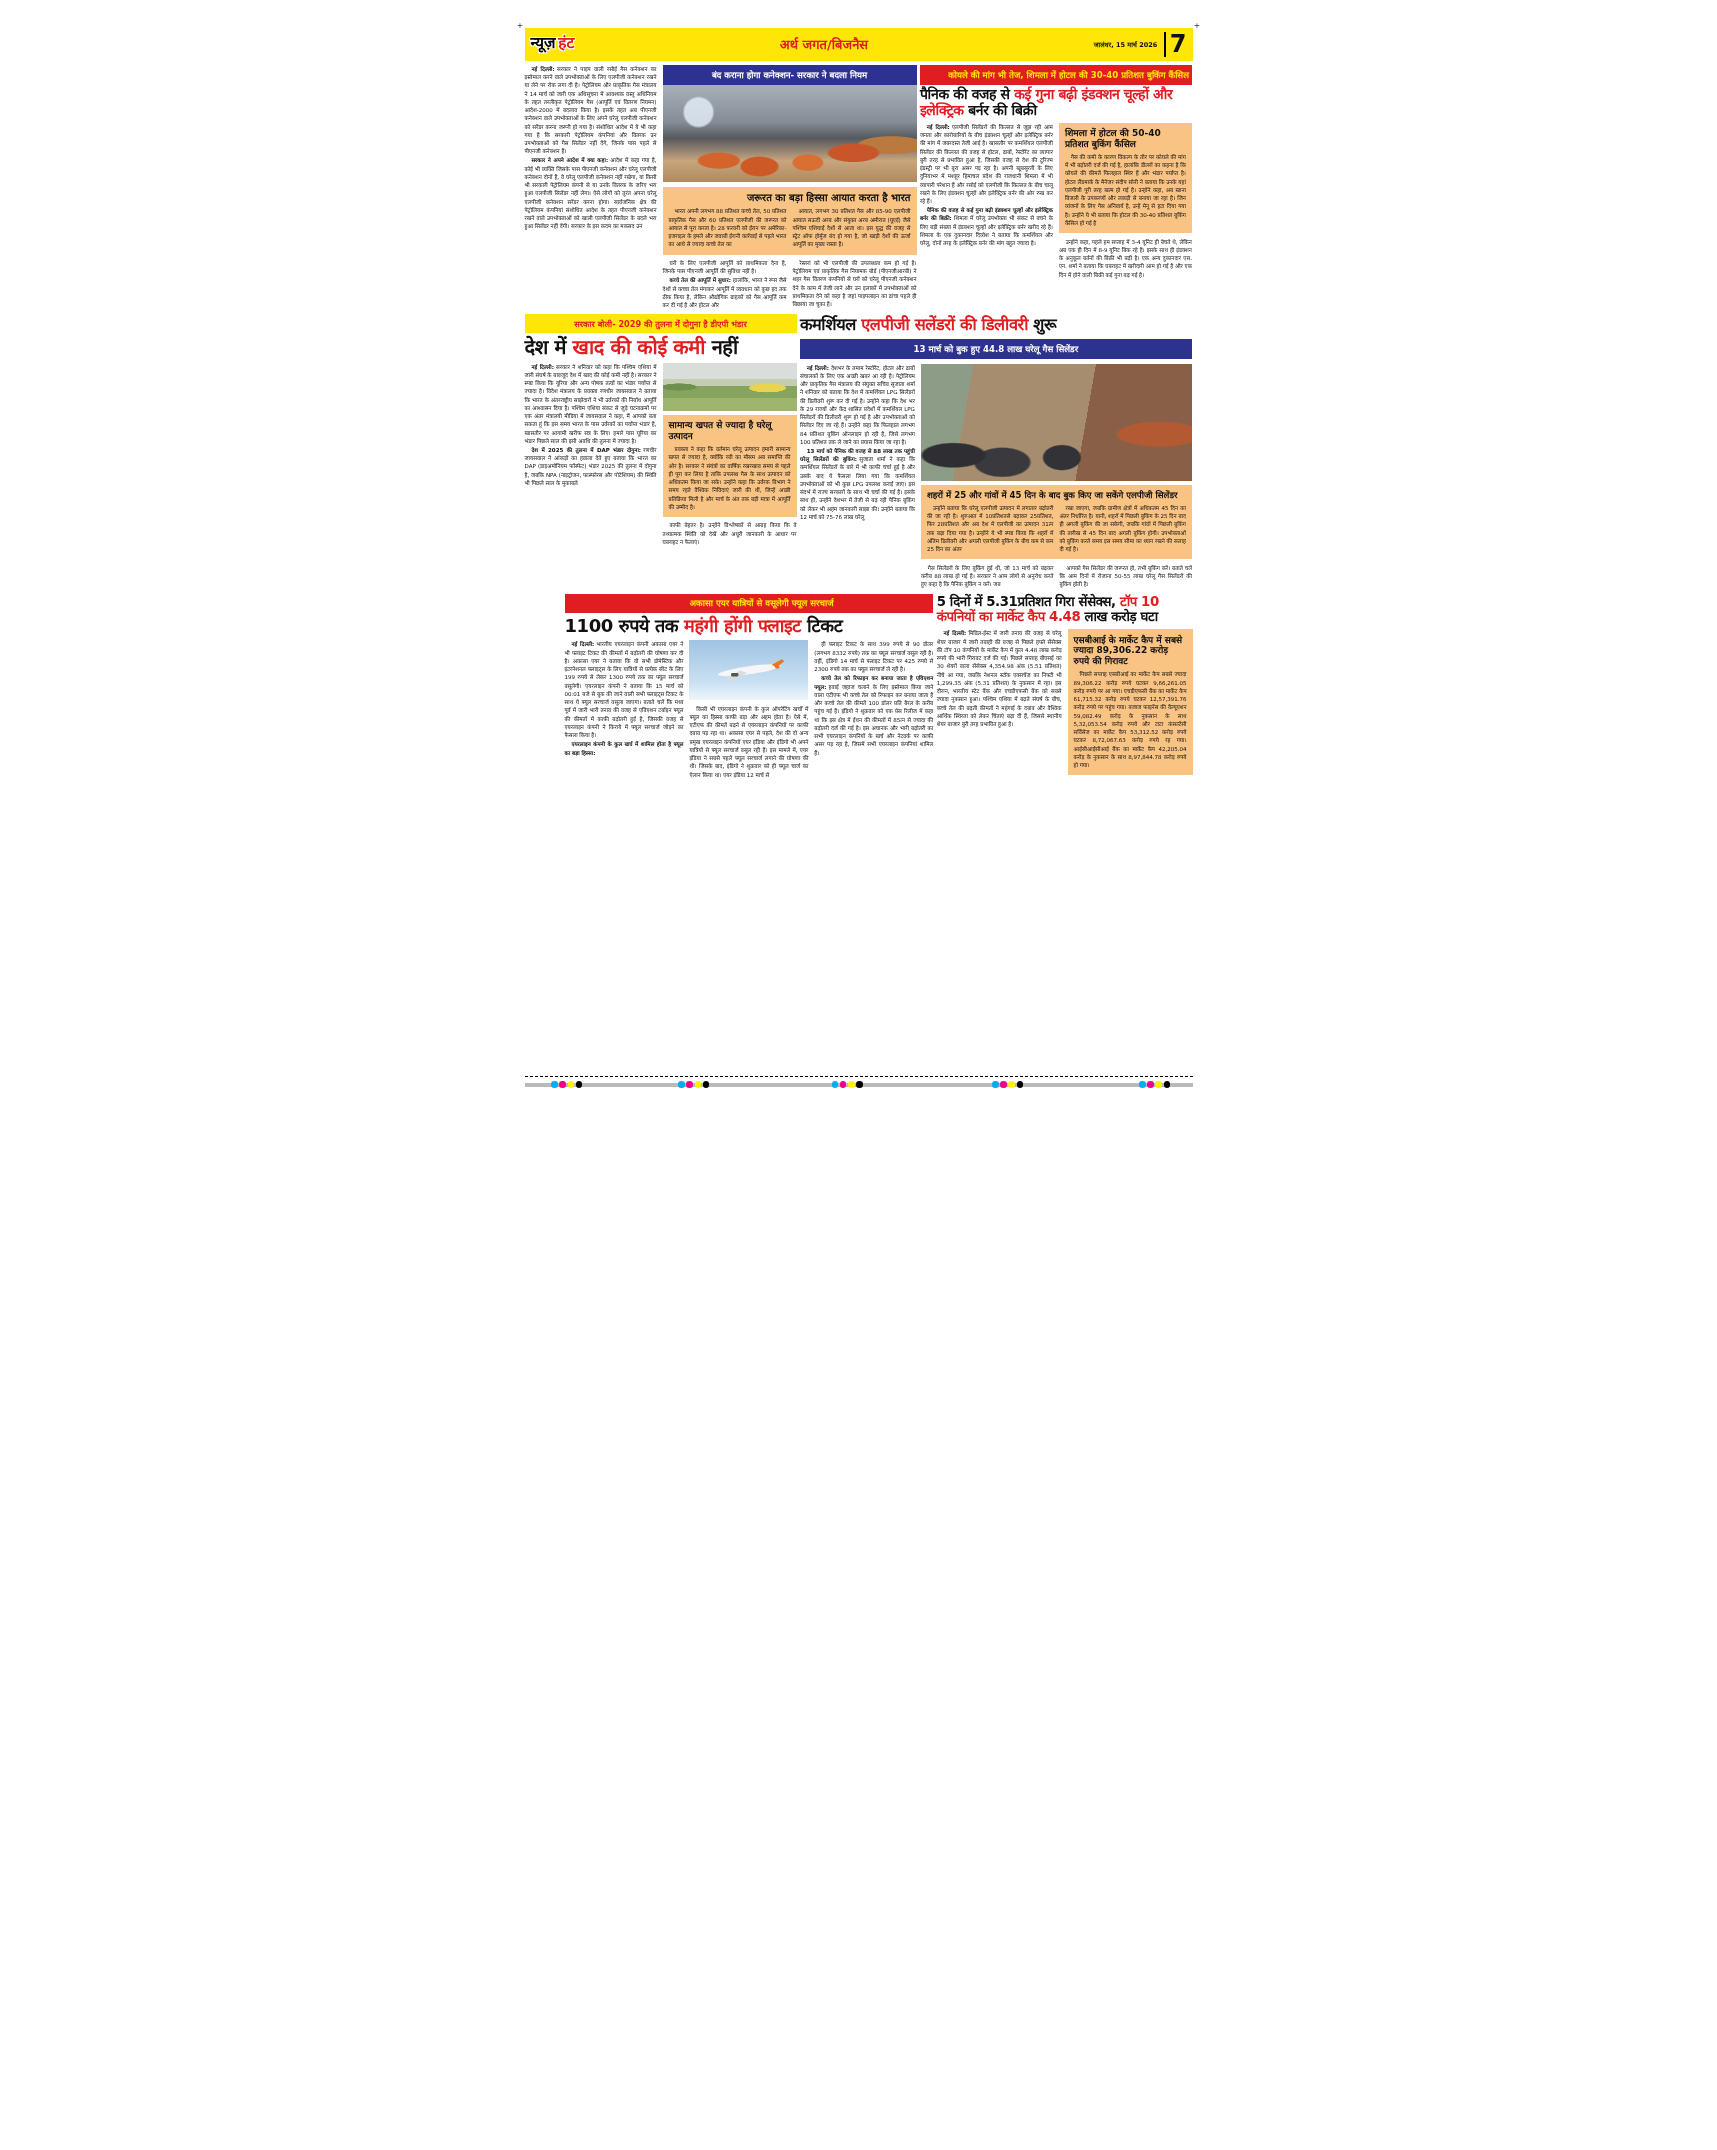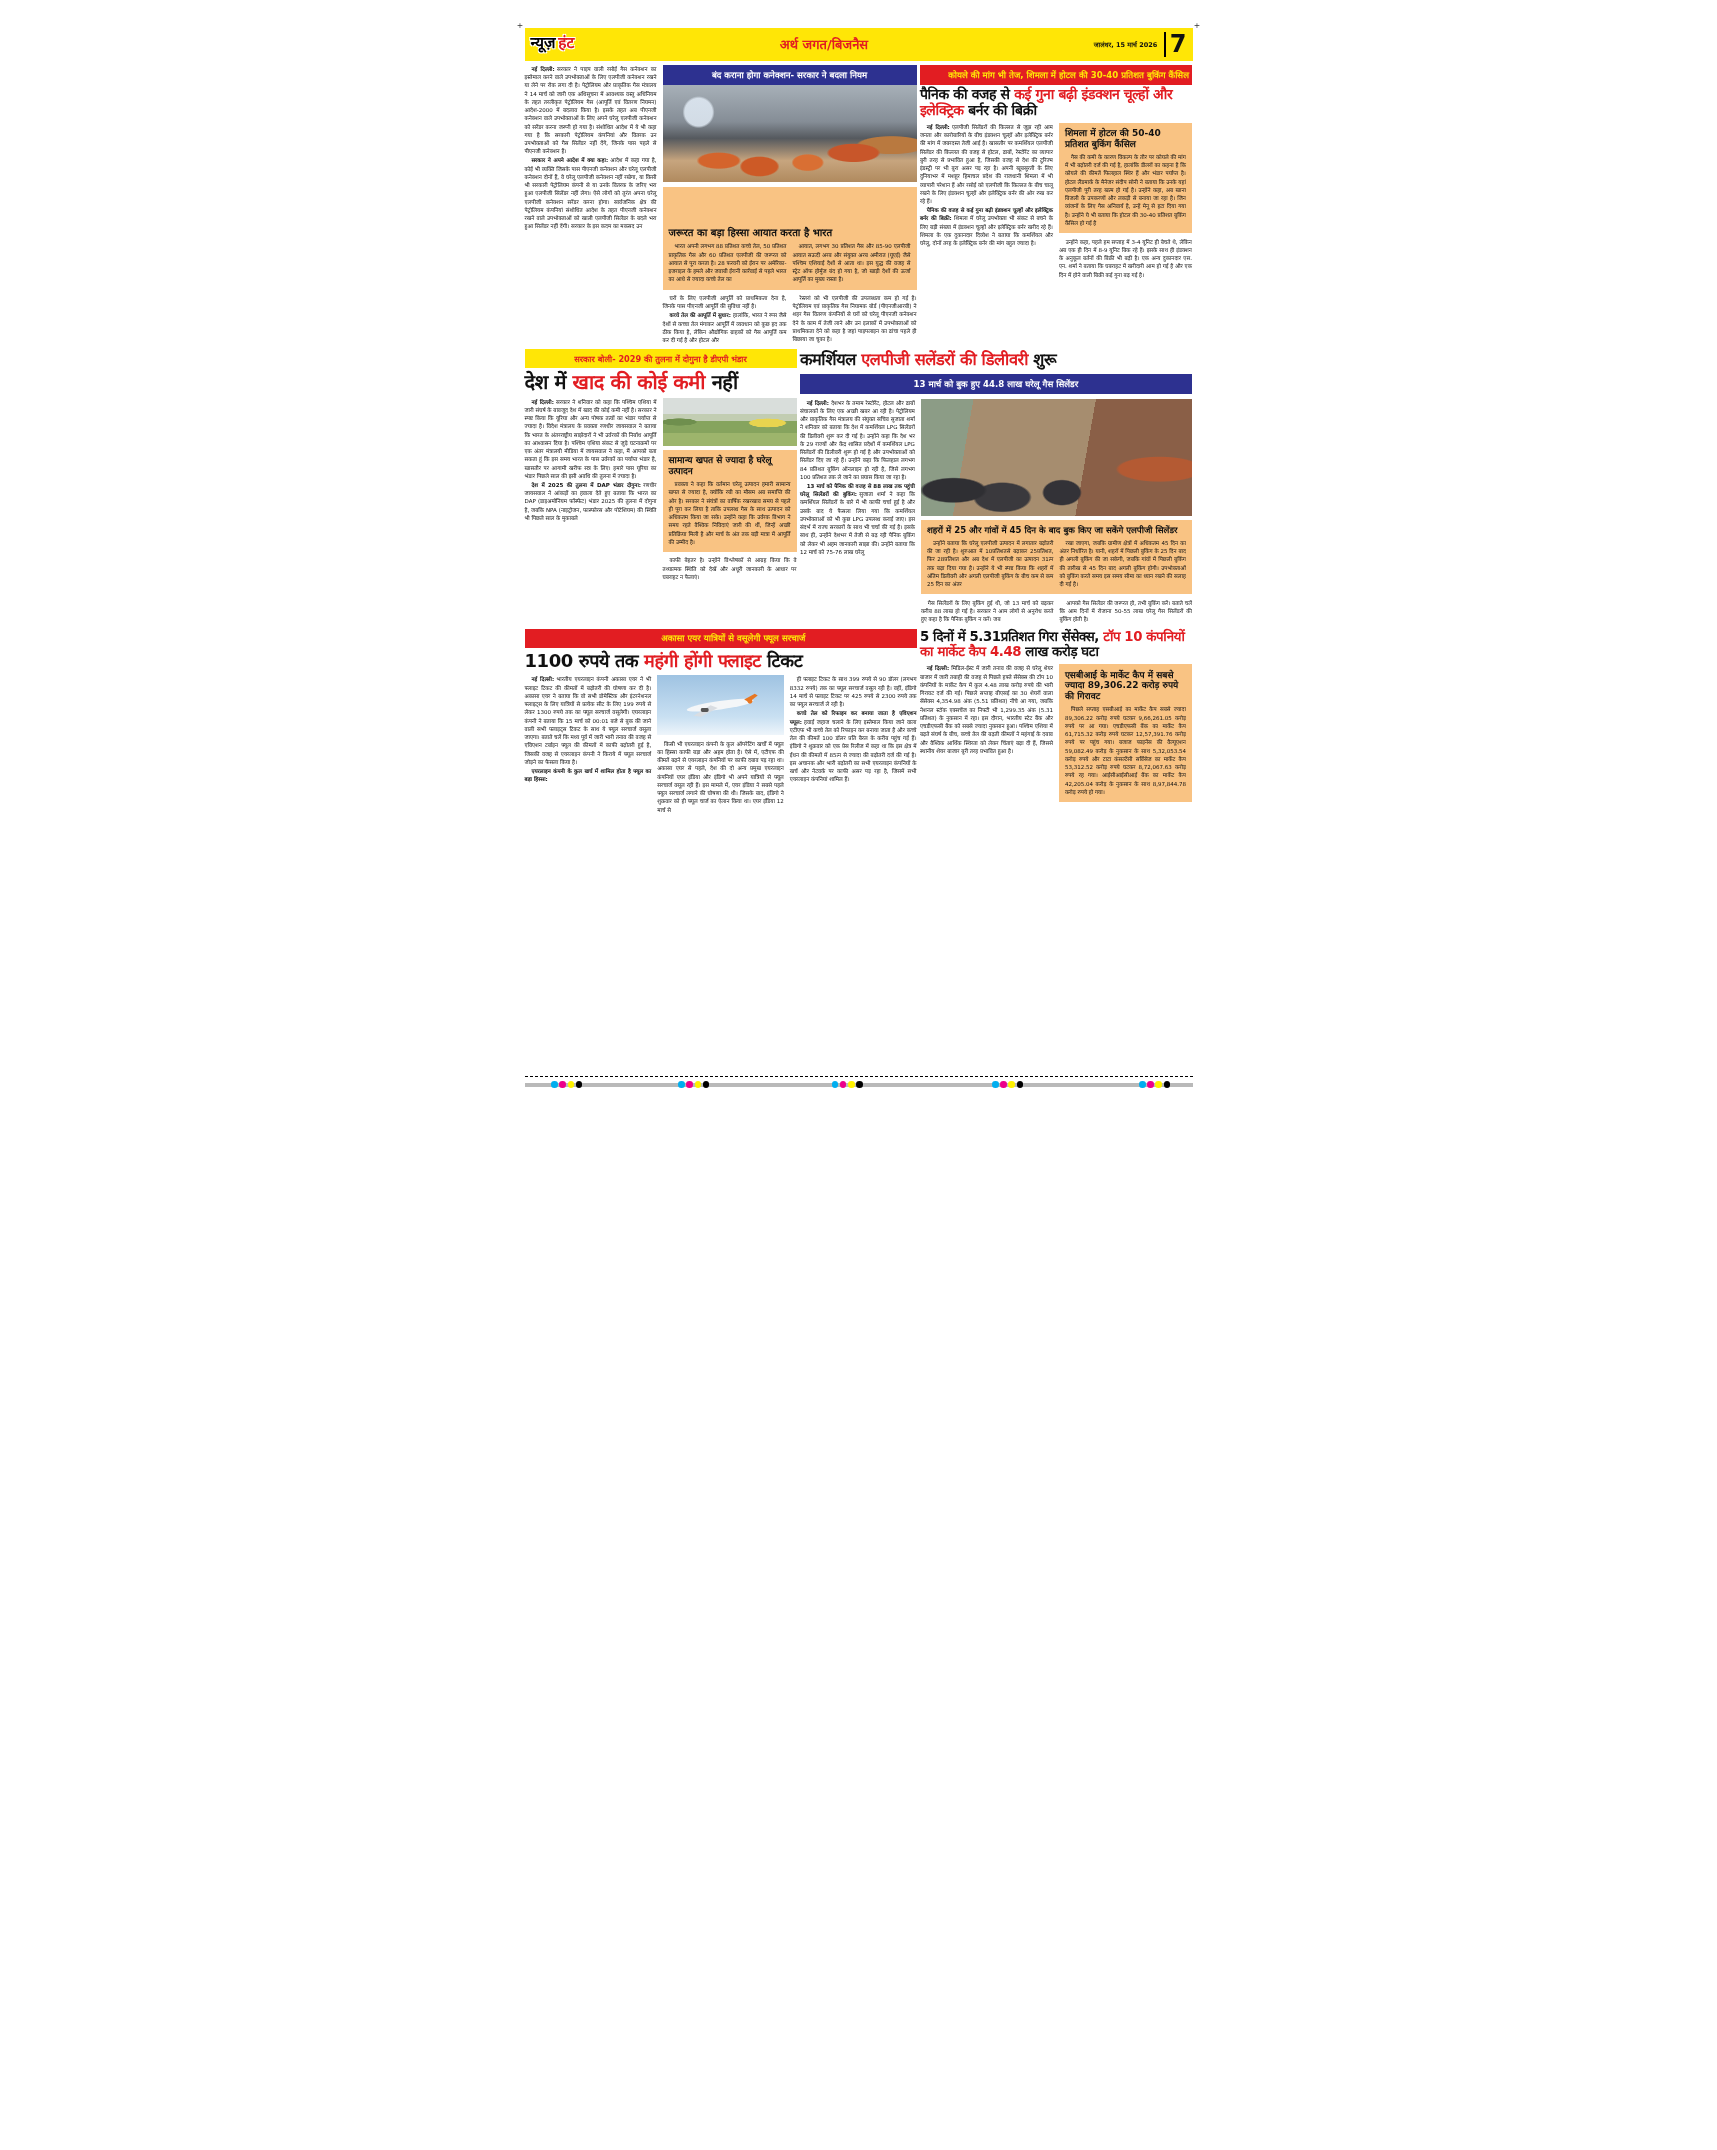--- a/index.html
+++ b/index.html
@@ -73,26 +73,26 @@
   .dot.c{background:var(--cyan);} .dot.m{background:var(--magenta);}
   .dot.y{background:var(--pyellow);} .dot.k{background:#000;}
 
   
   .a-lpgban{width:392px;} .a-induction{width:272px;}
   .a-lpgban .headline{font-size:18px;}
   .a-induction .headline{font-size:14px;}
   .a-fert{width:272px;} .a-comm{width:392px;}
   .a-fert .headline{font-size:20px;}
   .a-comm .headline{font-size:16.3px;}
-  .a-akasa{width:392px;} .a-sensex{width:272px;}
+  .a-akasa{width:392px;margin-left:40px;} .a-sensex{width:272px;}
   .a-akasa .headline{font-size:18px;}
   .a-sensex .headline{font-size:13.3px;}
   .w-nar{flex:0 0 132px;}
   .subband.s20{font-size:8.6px;}
-  .otitle.t24{font-size:10px;text-align:left;margin-top:35px;}
+  .otitle.t24{font-size:10px;text-align:right;}
   .otitle.t22{font-size:9px;}
   .otitle.t20{font-size:8.6px;}
   .gaptop{margin-top:4.3px;}
 </style>
 </head>
 <body>
 
 <div class="sheet">
   <span class="trim left">+</span>
   <span class="trim right">+</span>

